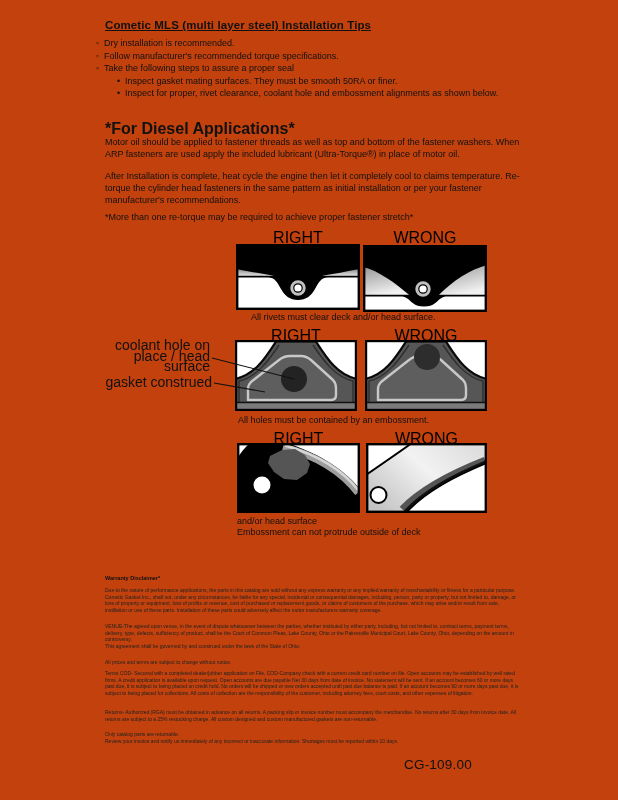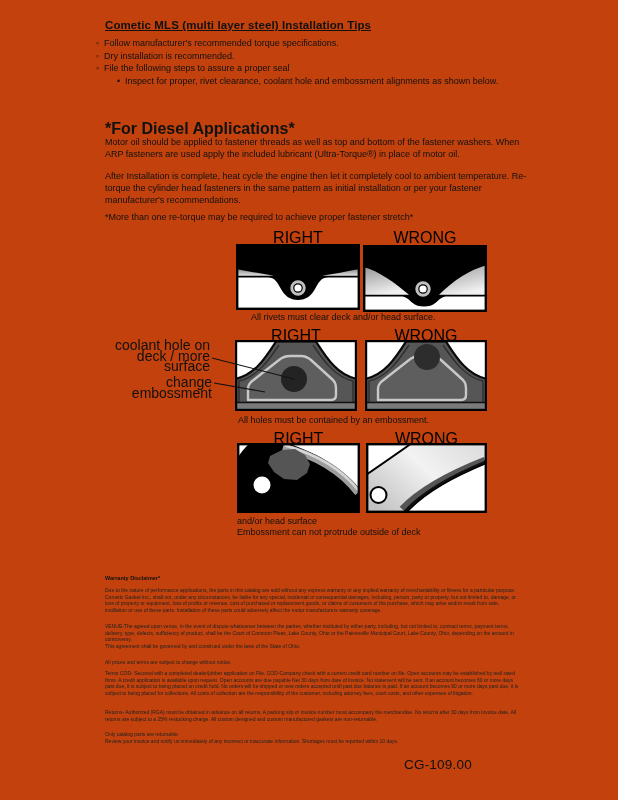--- a/index.html
+++ b/index.html
@@ -25,29 +25,30 @@
   svg{display:block;}
 </style>
 </head>
 <body>
 
 <div id="page">
 
   <div class="abs title" style="left:105px;top:19px;">Cometic MLS (multi layer steel) Installation Tips</div>
 
   <div class="abs bullets" style="left:96px;top:37px;">
+    <div class="bullet"><span class="bm">◦</span><span>Dry installation is recommended.</span></div>
     <div class="bullet"><span class="bm">◦</span><span>Follow manufacturer's recommended torque specifications.</span></div>
-    <div class="bullet"><span class="bm">◦</span><span>Dry installation is recommended.</span></div>
-    <div class="bullet"><span class="bm">◦</span><span>File the following steps to assure a proper seal</span></div>
+    <div class="bullet"><span class="bm">◦</span><span>Take the following steps to assure a proper seal</span></div>
+    <div class="bullet sub"><span class="bm">•</span><span>Inspect gasket mating surfaces.  They must be smooth 50RA or finer.</span></div>
     <div class="bullet sub"><span class="bm">•</span><span>Inspect for proper, rivet clearance, coolant hole and embossment alignments as shown below.</span></div>
   </div>
 
   <div class="abs h2" style="left:105px;top:120px;">*For Diesel Applications*</div>
   <div class="abs para" style="left:105px;top:136px;">Motor oil should be applied to fastener threads as well as top and bottom of the fastener washers. When ARP fasteners are used apply the included lubricant (Ultra-Torque®) in place of motor oil.</div>
-  <div class="abs para" style="left:105px;top:170px;">After Installation is complete, heat cycle the engine then let it completely cool to ambient temperature. Re-torque the cylinder head fasteners in the same pattern as initial installation or per your fastener manufacturer's recommendations.</div>
+  <div class="abs para" style="left:105px;top:170px;">After Installation is complete, heat cycle the engine then let it completely cool to claims temperature. Re-torque the cylinder head fasteners in the same pattern as initial installation or per your fastener manufacturer's recommendations.</div>
   <div class="abs para" style="left:105px;top:211px;">*More than one re-torque may be required to achieve proper fastener stretch*</div>
 
   <div class="abs rwlabel" style="left:236px;top:229px;width:124px;">RIGHT</div>
   <div class="abs rwlabel" style="left:363px;top:229px;width:124px;">WRONG</div>
 
   <svg class="abs" style="left:236px;top:244px;" width="124" height="66" viewBox="0 0 124 66">
     <defs>
       <linearGradient id="w1" x1="0" y1="0" x2="0" y2="1">
         <stop offset="0" stop-color="#8a8a8a"></stop>
           <stop offset="1" stop-color="#e2e2e2"></stop>
@@ -78,23 +79,23 @@
     <rect x="1.2" y="1.2" width="121.6" height="64.6" fill="none" stroke="#000" stroke-width="2.4"></rect>
   </svg>
 
   <div class="abs caption" style="left:251px;top:312px;">All rivets must clear deck and/or head surface.</div>
 
   <div class="abs rwlabel" style="left:235px;top:327px;width:122px;">RIGHT</div>
   <div class="abs rwlabel" style="left:365px;top:327px;width:122px;">WRONG</div>
 
   <div class="abs calloutlbl" style="left:100px;top:340px;width:110px;">
     <div>coolant hole on</div>
-    <div>deck / more surface</div>
+    <div>place / head surface</div>
   </div>
-  <div class="abs calloutlbl" style="left:100px;top:377px;width:112px;">change embossment</div>
+  <div class="abs calloutlbl" style="left:100px;top:377px;width:112px;">gasket construed</div>
 
   <svg class="abs" style="left:235px;top:340px;" width="122" height="71" viewBox="0 0 122 71">
     <rect x="0" y="0" width="122" height="71" fill="#fff"></rect>
     <path d="M0,71 V39 C20,35 31,17 41,1.5 H81 C91,17 102,35 122,39 V71 Z" fill="#565656" stroke="#0a0a0a" stroke-width="2.2"></path>
     <path d="M4,71 V41 C22,37 34,20 44,5" stroke="#2e2e2e" stroke-width="1.4" fill="none"></path>
     <path d="M118,71 V41 C100,37 88,20 78,5" stroke="#2e2e2e" stroke-width="1.4" fill="none"></path>
     <path d="M13,60 L13,49 C13,46 14,44 16,42 L44,20 C47,17.5 51,16 55,16 L66,16 C70,16 73,17.5 76,20 L98,40 C100,42 101,44.5 101,48 L101,55 C101,58 99,60 96,60 Z" fill="#5e5e5e" stroke="#c8c8c8" stroke-width="2.4" stroke-linejoin="round"></path>
     <rect x="2" y="63" width="118" height="6.5" fill="#7a7a7a"></rect>
     <line x1="2" y1="62.5" x2="120" y2="62.5" stroke="#111" stroke-width="1.6"></line>
     <circle cx="59" cy="39" r="13" fill="#232323"></circle>

